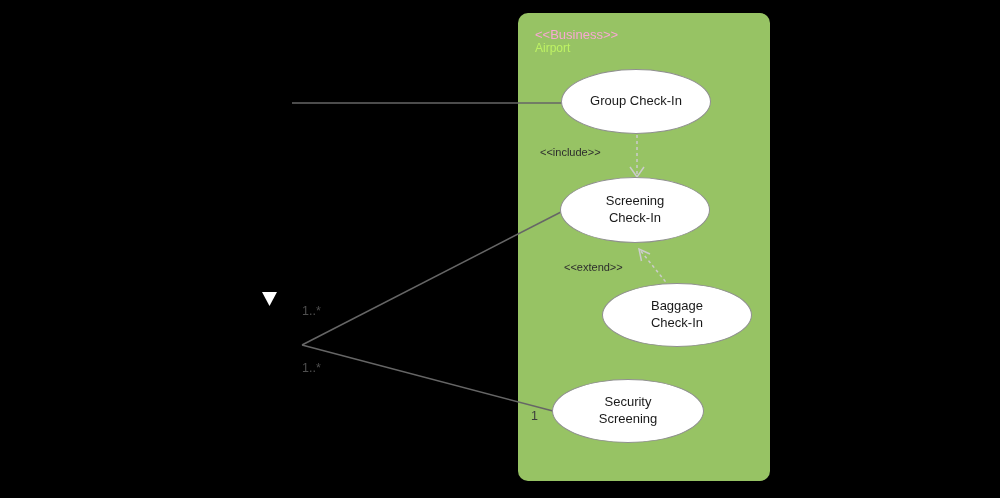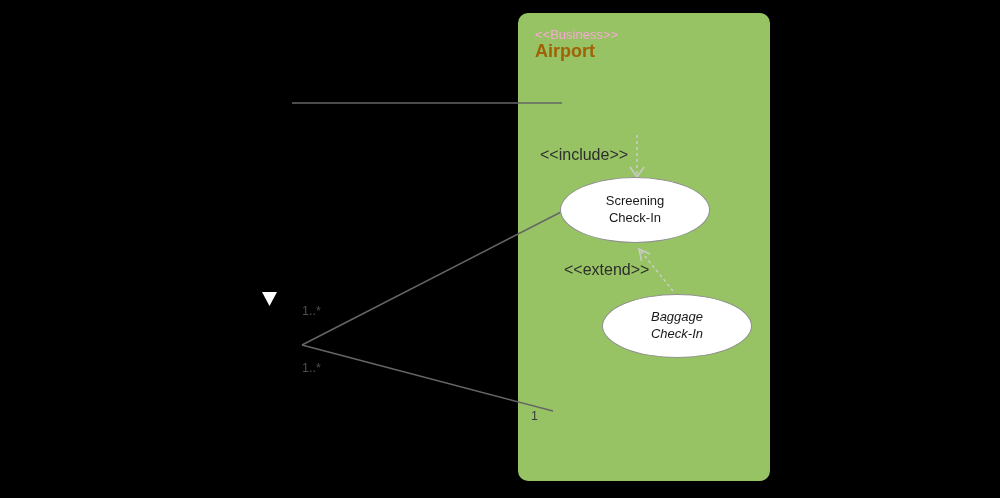--- a/index.html
+++ b/index.html
@@ -13,30 +13,30 @@
   }
   .edge-layer{position:absolute;left:0;top:0;width:1000px;height:498px;}
   .usecase{
     position:absolute;background:#ffffff;border:1.5px solid #8f8f8f;border-radius:50%;
     display:flex;align-items:center;justify-content:center;text-align:center;
     color:#1a1a1a;font-size:13px;line-height:1.3;white-space:pre-line;
     box-sizing:border-box;
   }
   .uc-group   {left:561px;top:69px; width:150px;height:65px;}
   .uc-individual{left:560px;top:177px;width:150px;height:66px;}
-  .uc-baggage {left:602px;top:294px;width:150px;height:64px;font-style:italic;}
+  .uc-baggage {left:602px;top:283px;width:150px;height:64px;}
   .uc-security{left:552px;top:379px;width:152px;height:64px;}
   .stereo{
     position:absolute;left:535px;top:27px;font-size:13px;color:#f9a8d4;
   }
   .sysname{
-    position:absolute;left:535px;top:41px;font-size:18px;color:#a16207;font-weight:bold;
+    position:absolute;left:535px;top:41px;font-size:12px;color:#bef264;font-weight:normal;
   }
   .dep-label{
-    position:absolute;font-size:16px;color:#2d2d2d;
+    position:absolute;font-size:11px;color:#2d2d2d;
   }
   .lbl-include{left:540px;top:146px;}
   .lbl-extend {left:564px;top:261px;text-align:center;}
   .mult{
     position:absolute;font-size:12.5px;color:#4f4f4f;
   }
   .mult-ind {left:302px;top:304px;}
   .mult-sec1{left:302px;top:361px;}
   .mult-sec2{left:531px;top:409px;color:#3c3c3c;}
 </style>
@@ -60,27 +60,34 @@
 
     <line x1="673" y1="291" x2="640" y2="250" stroke="#cccccc" stroke-width="1.5" stroke-dasharray="3,3"></line>
     <path d="M641.5,261 L639,249 L650,254" fill="none" stroke="#cccccc" stroke-width="1.5"></path>
 
     <polygon points="262,292 277,292 269.5,306" fill="#ffffff"></polygon>
   </svg>
 
   <div class="stereo">&lt;&lt;Business&gt;&gt;</div>
   <div class="sysname">Airport</div>
 
+  <div class="usecase uc-group">
+    <span>Group Check-In</span>
+  </div>
   <div class="usecase uc-individual">
     <span>Screening
 Check-In</span>
   </div>
   <div class="usecase uc-baggage">
     <span>Baggage
 Check-In</span>
+  </div>
+  <div class="usecase uc-security">
+    <span>Security
+Screening</span>
   </div>
 
   <div class="dep-label lbl-include">&lt;&lt;include&gt;&gt;</div>
   <div class="dep-label lbl-extend">&lt;&lt;extend&gt;&gt;</div>
 
   <div class="mult mult-ind">1..*</div>
   <div class="mult mult-sec1">1..*</div>
   <div class="mult mult-sec2">1</div>
 
 </div>

